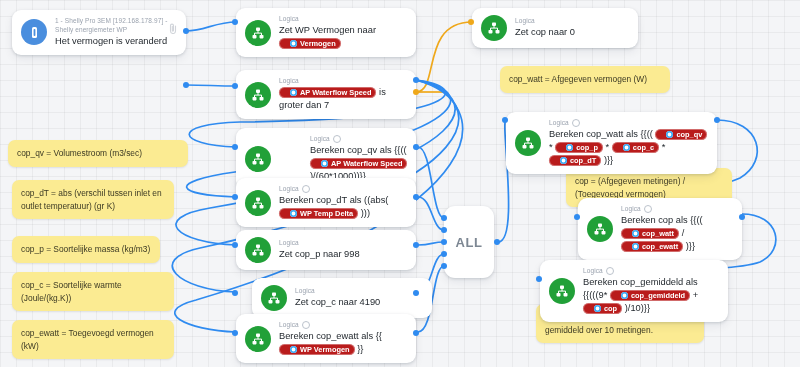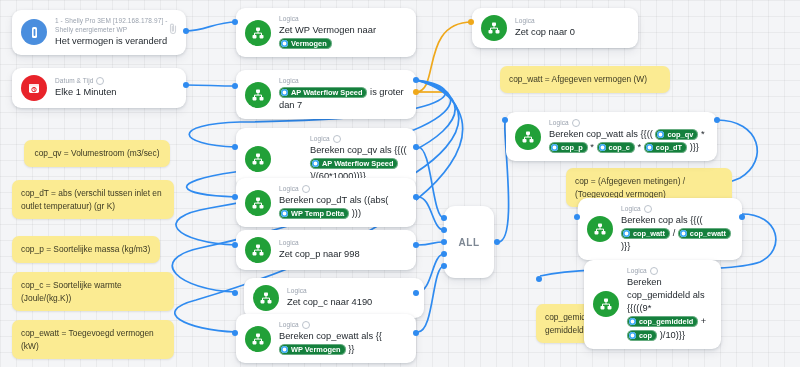--- a/index.html
+++ b/index.html
@@ -44,22 +44,22 @@
     width:6px;height:6px;border-radius:50%;
     border:1px solid #bcc3cc;display:inline-block;
     font-size:0;flex:0 0 6px;
   }
   .title{
     font-size:9.3px;color:#1d2329;line-height:1.42;
     font-weight:400;white-space:normal;
   }
   .chip{
     display:inline-flex;align-items:center;gap:3px;
-    background:#15803d;color:#fff;border-radius:8px;
-    padding:0px 5px 0px 2px;font-size:7.4px;font-weight:700;
+    background:#b91c1c;color:#fff;border-radius:8px;
+    padding:0px 5px 0px 11px;font-size:7.4px;font-weight:700;
     line-height:11px;vertical-align:middle;white-space:nowrap;
     box-shadow:inset 0 0 0 1px rgba(255,255,255,.35);
   }
   .chip .cdot{
     width:7px;height:7px;border-radius:50%;background:#fff;
     display:inline-block;flex:0 0 7px;
     box-shadow:inset 0 0 0 1.6px #38a9f5;
   }
 
   
@@ -68,21 +68,21 @@
     padding:7px 9px;box-sizing:border-box;
     font-size:8.4px;color:#3c3a24;line-height:1.5;
     box-shadow:0 1px 2px rgba(20,30,50,.10);
   }
 
   
   .junction{
     position:absolute;background:#fff;border-radius:11px;
     box-shadow:0 1px 3px rgba(20,30,50,.16),0 4px 10px rgba(20,30,50,.07);
     display:flex;align-items:center;justify-content:center;
-    font-size:10px;color:#7d8793;font-weight:700;letter-spacing:.6px;
+    font-size:13px;color:#7d8793;font-weight:700;letter-spacing:.6px;
   }
   .port{
     position:absolute;width:6px;height:6px;border-radius:50%;
     background:#2f8bf0;
   }
   .port.out{background:#2f8bf0;}
   .port.alt{background:#efa81b;}
   .clip{
     position:absolute;width:9px;height:11px;opacity:.45;
   }
@@ -114,21 +114,21 @@
     <path class="wire" d="M418,292 C432,292 432,254 444,254"></path>
     <path class="wire" d="M418,332 C434,332 432,266 444,266"></path>
 
     <path class="wire" d="M498,242 C520,242 500,120 506,120"></path>
 
     <path class="wire" d="M717,120 C760,120 770,160 740,178 C710,192 612,200 578,214"></path>
 
     <path class="wire" d="M742,214 C780,214 786,250 760,262 C720,276 604,262 540,276"></path>
   </svg>
 
-  <div class="note" style="left:24px;top:140px;width:146px;text-align:center;">
+  <div class="note" style="left:8px;top:140px;width:180px;">
     <span>cop_qv = Volumestroom (m3/sec)</span>
   </div>
   <div class="note" style="left:12px;top:180px;width:162px;">
     <span>cop_dT = abs (verschil tussen inlet en outlet temperatuur) (gr K)</span>
   </div>
   <div class="note" style="left:12px;top:236px;width:148px;">
     <span>cop_p = Soortelijke massa (kg/m3)</span>
   </div>
   <div class="note" style="left:12px;top:272px;width:162px;">
     <span>cop_c = Soortelijke warmte (Joule/(kg.K))</span>
@@ -163,39 +163,20 @@
       </div>
     </div>
     <span class="clip" style="right:8px;top:10px;">
       <svg width="9" height="11" viewBox="0 0 9 11">
         <path d="M6.5 3v5a2.5 2.5 0 0 1-5 0V2.6a1.5 1.5 0 0 1 3 0V7.6a.6.6 0 0 1-1.2 0V3.2" fill="none" stroke="#9aa2ae" stroke-width="1.1" stroke-linecap="round"></path>
       </svg>
     </span>
   </div>
   <span class="port" style="left:183px;top:28px;"></span>
 
-  <div class="node" style="left:12px;top:68px;width:174px;">
-    <span class="badge red">
-      <svg width="14" height="14" viewBox="0 0 14 14">
-        <rect x="2" y="3" width="10" height="9" rx="1.4" fill="#fff"></rect>
-        <rect x="2" y="3" width="10" height="2.6" rx="1.2" fill="#fde6e6"></rect>
-        <circle cx="7" cy="8.6" r="2.2" fill="none" stroke="#e8232a" stroke-width="1"></circle>
-        <path d="M7 7.4V8.7l.9.6" stroke="#e8232a" stroke-width=".9" fill="none" stroke-linecap="round"></path>
-      </svg>
-    </span>
-    <div class="body">
-      <div class="kicker">
-        <span>Datum &amp; Tijd</span>
-        <i class="info-dot"></i>
-      </div>
-      <div class="title">
-        <span>Elke 1  Minuten</span>
-      </div>
-    </div>
-  </div>
   <span class="port" style="left:183px;top:82px;"></span>
 
   <div class="node" style="left:236px;top:8px;width:180px;">
     <span class="badge green">
       <svg width="14" height="14" viewBox="0 0 14 14">
         <rect x="5" y="1.5" width="4" height="3.4" rx=".8" fill="#fff"></rect>
         <rect x="1.5" y="9" width="4" height="3.4" rx=".8" fill="#fff"></rect>
         <rect x="8.5" y="9" width="4" height="3.4" rx=".8" fill="#fff"></rect>
         <path d="M7 4.9v2.2M3.5 9V7.1h7V9" stroke="#fff" stroke-width="1" fill="none"></path>
       </svg>
@@ -329,21 +310,21 @@
         <span>Logica</span>
       </div>
       <div class="title">
         <span>Zet cop_p naar 998</span>
       </div>
     </div>
   </div>
   <span class="port" style="left:232px;top:242px;"></span>
   <span class="port" style="left:413px;top:242px;"></span>
 
-  <div class="node" style="left:244px;top:278px;width:180px;">
+  <div class="node" style="left:252px;top:278px;width:180px;">
     <span class="badge green">
       <svg width="14" height="14" viewBox="0 0 14 14">
         <rect x="5" y="1.5" width="4" height="3.4" rx=".8" fill="#fff"></rect>
         <rect x="1.5" y="9" width="4" height="3.4" rx=".8" fill="#fff"></rect>
         <rect x="8.5" y="9" width="4" height="3.4" rx=".8" fill="#fff"></rect>
         <path d="M7 4.9v2.2M3.5 9V7.1h7V9" stroke="#fff" stroke-width="1" fill="none"></path>
       </svg>
     </span>
     <div class="body">
       <div class="kicker">
@@ -461,21 +442,21 @@
           <i class="cdot"></i>
           <span>cop_ewatt</span>
         </span>
         <span>)}}</span>
       </div>
     </div>
   </div>
   <span class="port" style="left:574px;top:214px;"></span>
   <span class="port" style="left:739px;top:214px;"></span>
 
-  <div class="node" style="left:540px;top:260px;width:137px;margin-left:44px;">
+  <div class="node" style="left:540px;top:260px;width:188px;">
     <span class="badge green">
       <svg width="14" height="14" viewBox="0 0 14 14">
         <rect x="5" y="1.5" width="4" height="3.4" rx=".8" fill="#fff"></rect>
         <rect x="1.5" y="9" width="4" height="3.4" rx=".8" fill="#fff"></rect>
         <rect x="8.5" y="9" width="4" height="3.4" rx=".8" fill="#fff"></rect>
         <path d="M7 4.9v2.2M3.5 9V7.1h7V9" stroke="#fff" stroke-width="1" fill="none"></path>
       </svg>
     </span>
     <div class="body">
       <div class="kicker">

